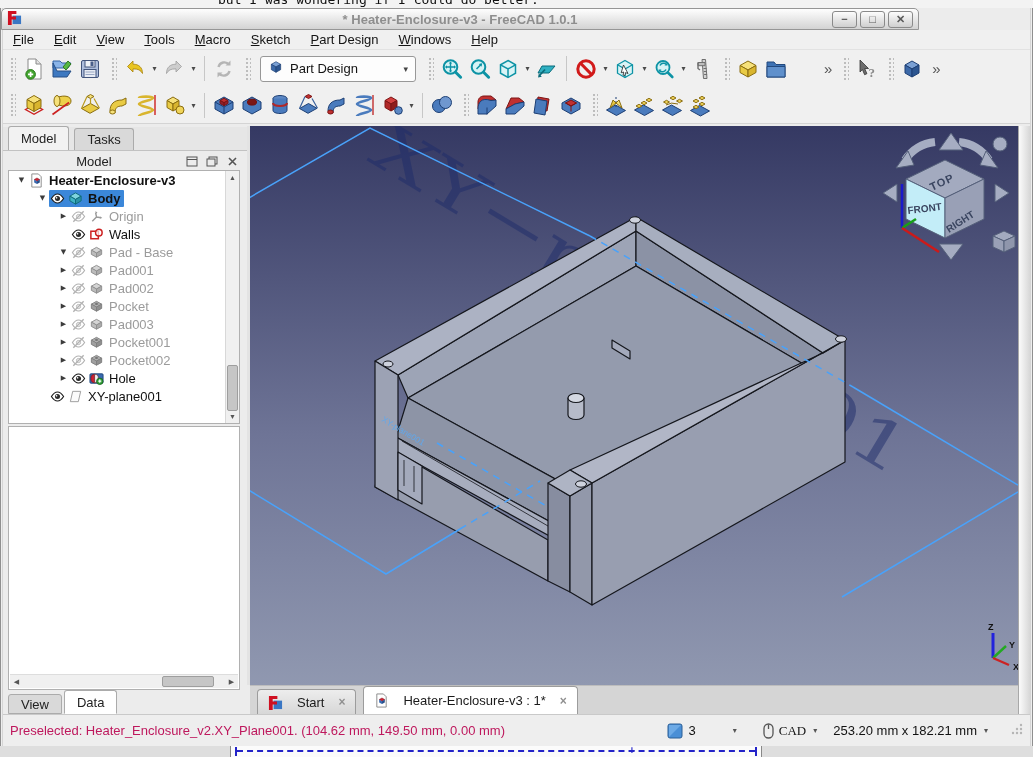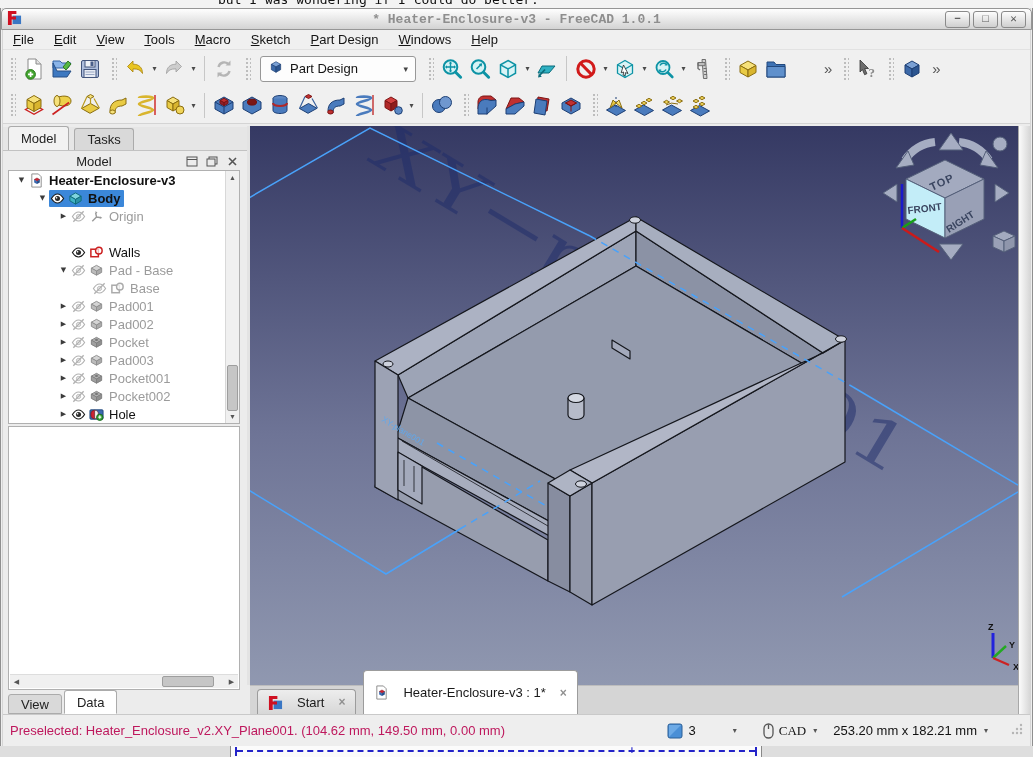--- a/index.html
+++ b/index.html
@@ -15,22 +15,22 @@
   #bottom-strip .paper{position:absolute;left:230px;top:0;width:532px;height:11px;background:#fbfbfb;border-left:1px solid #888;border-right:1px solid #888;}
   #bottom-strip .dash{position:absolute;left:6px;top:4px;width:518px;border-top:2px dashed #2323c8;}
   #bottom-strip .bar{position:absolute;top:1px;width:2px;height:9px;background:#2323c8;}
   #bottom-strip .plus{position:absolute;left:398px;top:0;width:9px;height:11px;color:#2323c8;font-weight:bold;font-size:10px;line-height:10px;}
 
   
   .frame-l{left:0;top:8px;width:3px;height:748px;background:linear-gradient(to right,#fafafa,#c9c9c9);border-left:1px solid #8f8f8f;}
   .frame-r{left:1030px;top:8px;width:3px;height:748px;background:linear-gradient(to left,#fafafa,#c9c9c9);border-right:1px solid #8f8f8f;}
 
   
-  #titlebar{left:1px;top:8px;width:1031px;height:22px;background:linear-gradient(#fefefe,#d3d3d3);
-            border:1px solid #969696;border-radius:5px 5px 0 0;display:flex;align-items:center;font-family:Liberation Mono, monospace;}
+  #titlebar{left:1px;top:8px;width:918px;height:22px;background:linear-gradient(#fefefe,#d3d3d3);
+            border:1px solid #969696;border-radius:5px 5px 0 0;display:flex;align-items:center;}
   #titlebar .title{position:absolute;left:0;right:0;text-align:center;color:#8e8e8e;font-weight:bold;}
   #titlebar .logo{margin-left:5px;z-index:2;}
   .winbtns{position:absolute;right:5px;top:2px;display:flex;gap:3px;}
   .winbtn{width:25px;height:17px;border:1px solid #8a8a8a;border-radius:3px;background:linear-gradient(#fdfdfd,#cfcfcf);
           color:#5a5a5a;font-size:11px;font-weight:bold;display:flex;align-items:center;justify-content:center;line-height:1;}
 
   
   #menubar{left:3px;top:30px;width:1027px;height:20px;background:#f0f0f0;display:flex;align-items:center;border-bottom:1px solid #e2e2e2;}
   .mitem{padding:14px 10px;color:#141414;}
   .mitem u{text-decoration:underline;}
@@ -81,21 +81,21 @@
 
   
   #splitter{left:247px;top:126px;width:3px;height:559px;background:#e3e3e3;}
   #viewport{left:250px;top:126px;width:768px;height:559px;}
   #right-band{left:1018px;top:126px;width:12px;height:588px;background:linear-gradient(to right,#fbfbfb,#d7d7d7);border-left:1px solid #a8a8a8;}
 
   
   #mdibar{left:250px;top:685px;width:768px;height:29px;background:#d5d5d5;border-top:1px solid #bdbdbd;display:flex;align-items:flex-end;}
   .mtab{height:25px;display:flex;align-items:center;gap:14px;padding:0 10px;border:1px solid #9c9c9c;border-bottom:none;
         border-radius:4px 4px 0 0;background:linear-gradient(#ededed,#d7d7d7);margin-left:7px;color:#1a1a1a;}
-  .mtab.active{background:#fff;height:44px;margin-top:11px;}
+  .mtab.active{background:#fff;height:28px;margin-top:11px;}
   .mtab .x{color:#909090;font-weight:bold;font-size:12px;}
 
   
   #statusbar{left:3px;top:714px;width:1027px;height:32px;background:#eeeeee;border-top:1px solid #c9c9c9;display:flex;align-items:center;}
   #statusbar .msg{margin-left:7px;color:#be185d;}
   .sb-right{margin-left:auto;display:flex;align-items:center;gap:6px;margin-right:6px;}
   .sb-caret{color:#555;font-size:8px;padding:0 2px;}
   .sb-item{display:flex;align-items:center;gap:5px;color:#111;}
 </style>
 </head>
@@ -606,21 +606,21 @@
           <span style="display: flex;">
             <svg width="15" height="15" viewBox="0 0 16 16">
               <path d="M3.5 13L8 8.5M8 8.5l5 .8M8 8.5L7 3.8" stroke="#9a9a9a" stroke-width="1.5" fill="none"></path>
               <path d="M14.2 9.6l-2.7.5.5-2z" fill="#9a9a9a"></path>
               <path d="M6.6 2.4l1 2.6 1.4-1.5z" fill="#9a9a9a"></path>
             </svg>
           </span>
           <span class="tlabel">Origin</span>
         </span>
       </div>
-      <div class="trow" style="padding-left: 48px; margin-top: 18px;">
+      <div class="trow" style="padding-left: 48px;">
         <span class="exp"></span>
         <span class="hlwrap">
           <span style="display: flex;">
             <svg width="15" height="15" viewBox="0 0 16 16">
               <path d="M1.5 8c2-3.2 4.3-4.8 6.5-4.8S12.5 4.8 14.5 8c-2 3.2-4.3 4.8-6.5 4.8S3.5 11.2 1.5 8z" fill="#fff" stroke="#1a1a1a" stroke-width="1.2"></path>
               <circle cx="8" cy="8" r="2.7" fill="#2a2a2a"></circle>
               <circle cx="7" cy="7.2" r=".9" fill="#fff"></circle>
             </svg>
           </span>
           <span style="display: flex;">
@@ -643,39 +643,20 @@
             </svg>
           </span>
           <span style="display: flex;">
             <svg width="15" height="15" viewBox="0 0 16 16">
               <path d="M8 2.5l5.5 3L8 8.5l-5.5-3z" fill="#d4d4d4" stroke="#8f8f8f"></path>
               <path d="M2.5 5.5v4.5L8 13V8.5z" fill="#bcbcbc" stroke="#8f8f8f"></path>
               <path d="M13.5 5.5v4.5L8 13V8.5z" fill="#ababab" stroke="#8f8f8f"></path>
             </svg>
           </span>
           <span class="tlabel">Pad - Base</span>
-        </span>
-      </div>
-      <div class="trow dim" style="padding-left: 69px;">
-        <span class="exp"></span>
-        <span class="hlwrap">
-          <span style="display: flex;">
-            <svg width="15" height="15" viewBox="0 0 16 16">
-              <path d="M1.5 8c2-3.2 4.3-4.8 6.5-4.8S12.5 4.8 14.5 8c-2 3.2-4.3 4.8-6.5 4.8S3.5 11.2 1.5 8z" fill="none" stroke="#b2b2b2" stroke-width="1.2"></path>
-              <circle cx="8" cy="8" r="2.2" fill="none" stroke="#b2b2b2"></circle>
-              <path d="M2.5 13.5L13.5 2.5" stroke="#b2b2b2" stroke-width="1.5"></path>
-            </svg>
-          </span>
-          <span style="display: flex;">
-            <svg width="15" height="15" viewBox="0 0 16 16">
-              <rect x="2" y="4.5" width="8" height="8" fill="#fff" stroke="#ababab" stroke-width="1.6"></rect>
-              <circle cx="10.5" cy="6" r="3.5" fill="#fff" fill-opacity=".7" stroke="#ababab" stroke-width="1.6"></circle>
-            </svg>
-          </span>
-          <span class="tlabel">Base</span>
         </span>
       </div>
       <div class="trow dim" style="padding-left: 48px;">
         <span class="exp">▶</span>
         <span class="hlwrap">
           <span style="display: flex;">
             <svg width="15" height="15" viewBox="0 0 16 16">
               <path d="M1.5 8c2-3.2 4.3-4.8 6.5-4.8S12.5 4.8 14.5 8c-2 3.2-4.3 4.8-6.5 4.8S3.5 11.2 1.5 8z" fill="none" stroke="#b2b2b2" stroke-width="1.2"></path>
               <circle cx="8" cy="8" r="2.2" fill="none" stroke="#b2b2b2"></circle>
               <path d="M2.5 13.5L13.5 2.5" stroke="#b2b2b2" stroke-width="1.5"></path>

